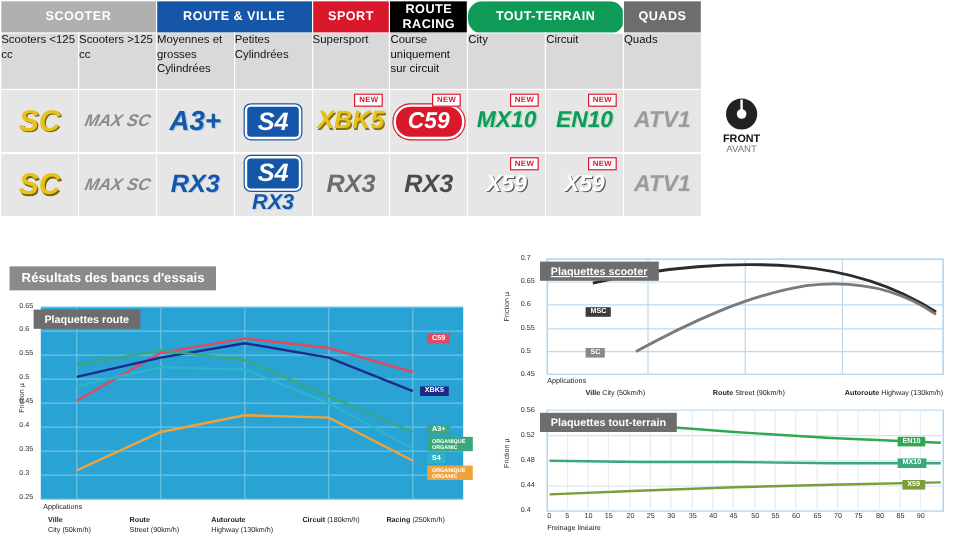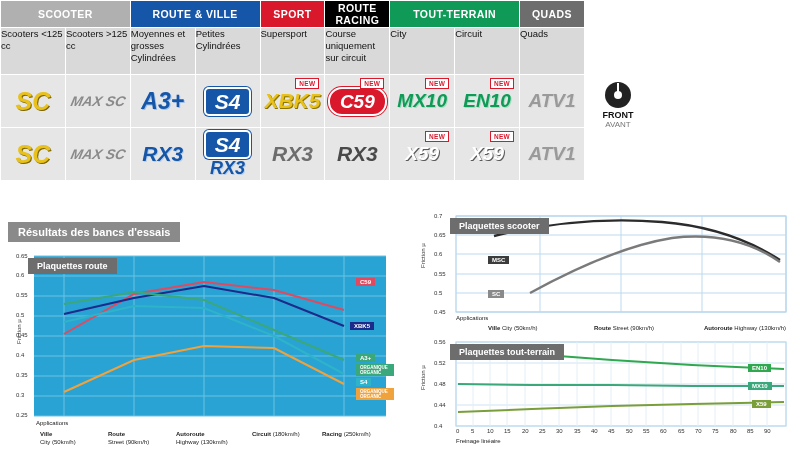--- a/index.html
+++ b/index.html
@@ -12,21 +12,21 @@
   }
   
   .table-wrap{position:absolute;left:0;top:0;width:800px;height:196px;background:#ffffff;}
   table.matrix{border-collapse:collapse;width:585px;table-layout:fixed;}
   table.matrix td, table.matrix th{border:1px solid #ffffff;padding:0;}
   .hdr{height:26px;color:#ffffff;font-size:10.5px;font-weight:bold;text-align:center;letter-spacing:.4px;vertical-align:middle;}
   .h-scooter{background:#b0b0b0;}
   .h-route{background:#1556a8;}
   .h-sport{background:#d9182c;}
   .h-racing{background:#000000;margin-left:30px;}
-  .h-tt{background:#0f9b57;}
+  .h-tt{background:#0f9b57;border-radius:12px;}
   .h-quads{background:#6d6d6d;}
   .sub{background:#d9d9d9;color:#111;font-size:9.5px;line-height:12px;vertical-align:top;padding:5px 4px 6px 5px;height:46px;}
   .cellrow td{background:#e6e6e6;height:52px;text-align:center;vertical-align:middle;position:relative;}
   .newtag{
     position:absolute;top:3px;right:5px;background:#ffffff;color:#d9182c;
     border:1px solid #d9182c;font-size:6.5px;font-weight:bold;padding:1px 3px;letter-spacing:.3px;
   }
   
   .badge{display:inline-block;font-weight:bold;font-style:italic;line-height:1;}
   .b-sc{color:#e8c11c;font-size:25px;text-shadow:1px 1px 0 #7a6400;}
@@ -209,21 +209,21 @@
     <b>Circuit</b>
     <span>(180km/h)</span>
   </div>
   <div class="xlab" style="left:314px;top:178px;">
     <b>Racing</b>
     <span>(250km/h)</span>
   </div>
 </div>
 
 <div style="position:absolute;left:412px;top:212px;width:382px;height:125px;">
-  <div class="chartlabel" style="left:38px;top:6px;">Plaquettes scooter</div>
+  <div class="chartlabel" style="left:38px;top:6px;text-decoration:underline;">Plaquettes scooter</div>
   <div class="axis-y-title" style="left:8px;top:56px;">Friction µ</div>
 
   <svg width="382" height="125">
     <rect x="44" y="4" width="330" height="96" fill="#ffffff" stroke="#9ec9e8"></rect>
     <g stroke="#bcd9ee" stroke-width="1">
       <line x1="44" y1="100" x2="374" y2="100"></line>
       <line x1="44" y1="81" x2="374" y2="81"></line>
       <line x1="44" y1="62" x2="374" y2="62"></line>
       <line x1="44" y1="42" x2="374" y2="42"></line>
       <line x1="44" y1="23" x2="374" y2="23"></line>

